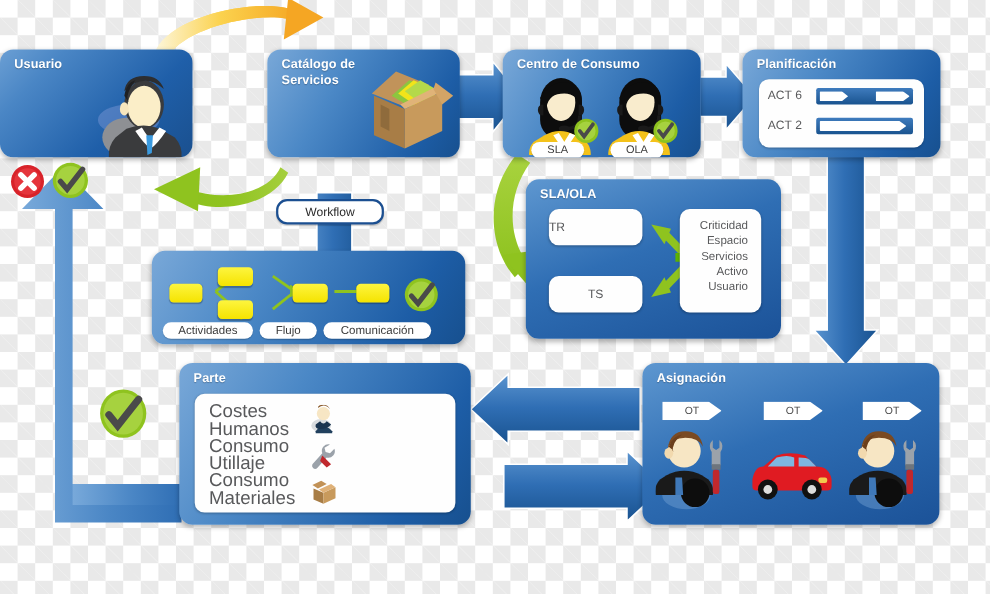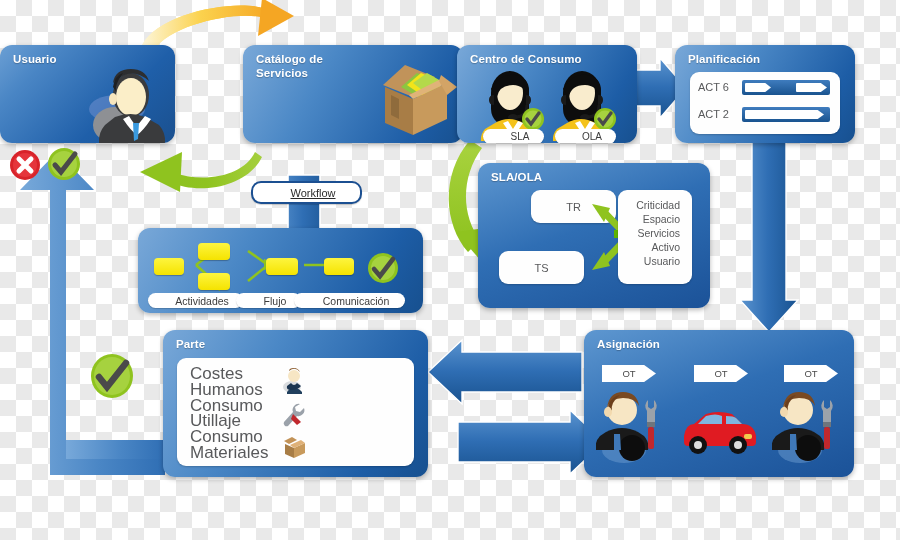--- a/index.html
+++ b/index.html
@@ -33,21 +33,20 @@
   .g-blue2{background:linear-gradient(120deg,#79a8d8 0%,#4b88c6 35%,#1d5da6 80%,#17508f 100%);}
   .g-blue3{background:linear-gradient(160deg,#5e97d0 0%,#2f6eb4 45%,#1b5298 100%);}
 
   
   .panel{position:absolute;background:#fefefe;border-radius:9px;box-shadow:0 1px 2px rgba(0,0,0,.2);}
   .pill{
     position:absolute;background:#ffffff;border-radius:11px;
     color:#3b3b3b;font-size:10.5px;text-align:center;
     display:flex;align-items:center;justify-content:center;
     box-shadow:0 1px 1px rgba(0,0,0,.18);
-    padding-left:13px;
   }
   .lbl-gray{color:#58595b;font-size:11px;}
 
   
   .wfnode{position:absolute;background:#f7e908;border-radius:4px;
           box-shadow:0 1px 1px rgba(0,0,0,.25);
           background:linear-gradient(180deg,#fdf53f 0%,#f5e300 100%);}
   .actlist{position:absolute;color:#58595b;font-size:10.5px;line-height:14.1px;text-align:right;}
   .otpill{position:absolute;}
 </style>
@@ -144,21 +143,21 @@
       <path d="M41 46 a15 19 0 0 1 30 0 a15 19 0 0 1 -30 0" fill="#fbeec8"></path>
       <path d="M38 32 q18 -18 36 -2 q-4 -12 -18 -12 q-16 0 -18 14 Z" fill="#2d2e30"></path>
       <path d="M38 36 q2 -12 10 -14 q-10 14 -6 20 Z" fill="#1f2022"></path>
       <ellipse cx="38" cy="48" rx="4" ry="6" fill="#f7e6bd"></ellipse>
       <path d="M40 66 q16 -6 30 0 l14 8 a24 24 0 0 1 6 18 l-66 0 a24 24 0 0 1 6 -18 Z" fill="#3a3b3d"></path>
       <path d="M48 68 q8 12 14 16 q6 -4 14 -16 l-6 -3 q-8 10 -8 10 q-2 0 -8 -10 Z" fill="#ffffff"></path>
       <path d="M58 72 l6 0 l-1 16 l-4 2 Z" fill="#3a9adf"></path>
     </svg>
   </div>
 
-  <div class="card g-blue2" style="left:243px;top:45px;width:175px;height:98px;padding-left:45px;">
+  <div class="card g-blue2" style="left:243px;top:45px;width:175px;height:98px;">
     <div class="title">
       <div>Catálogo de</div>
       <div>Servicios</div>
     </div>
     <svg width="104" height="92" style="position:absolute;right:-2px;top:6px;">
       <path d="M22 34 L44 14 L74 26 L52 46 Z" fill="#c1935a"></path>
       <path d="M40 36 L56 22 L72 28 L70 54 Z" fill="#8cc63f"></path>
       <path d="M46 34 L60 22 L74 28 L72 52 Z" fill="#f2e41a"></path>
       <path d="M52 32 L66 22 L80 30 L78 52 Z" fill="#b4d94a"></path>
       <path d="M24 36 L52 48 L52 84 L24 72 Z" fill="#a87d46"></path>
@@ -227,21 +226,21 @@
       <div style="position:absolute;left:52px;top:35px;width:88px;height:15px;background:linear-gradient(180deg,#3f7cbe,#19538f);border-radius:2px;">
         <div style="position:absolute;left:3px;top:3px;width:79px;height:9px;background:#fff;border-radius:1px;
                     clip-path:polygon(0 0,92% 0,100% 50%,92% 100%,0 100%);"></div>
       </div>
     </div>
   </div>
 
   <div class="card g-blue3" style="left:478px;top:163px;width:232px;height:145px;">
     <div class="title">SLA/OLA</div>
 
-    <div class="panel" style="left:21px;top:27px;width:85px;height:33px;display:flex;align-items:center;justify-content:center;margin-left:32px;">
+    <div class="panel" style="left:21px;top:27px;width:85px;height:33px;display:flex;align-items:center;">
       <span class="lbl-gray">TR</span>
     </div>
     <div class="panel" style="left:21px;top:88px;width:85px;height:33px;display:flex;align-items:center;justify-content:center;">
       <span class="lbl-gray">TS</span>
     </div>
 
     <svg width="58" height="86" style="position:absolute;left:104px;top:31px;">
       <path d="M44 41 L20 16 M44 45 L20 70" stroke="#8fc31f" stroke-width="7" fill="none"></path>
       <path d="M10 10 L28 14 L22 28 Z" fill="#8fc31f"></path>
       <path d="M10 76 L22 58 L28 72 Z" fill="#8fc31f"></path>
@@ -252,21 +251,21 @@
       <div class="actlist" style="left:0;top:8px;width:62px;">
         <div>Criticidad</div>
         <div>Espacio</div>
         <div>Servicios</div>
         <div>Activo</div>
         <div>Usuario</div>
       </div>
     </div>
   </div>
 
-  <div class="pill" style="left:251px;top:181px;width:94px;height:19px;border:2px solid #1b4f91;border-radius:10px;font-size:11px;color:#2b2b2b;z-index:6;text-decoration:underline;">Workflow</div>
+  <div class="pill" style="left:251px;top:181px;width:94px;height:19px;border:2px solid #1b4f91;border-radius:10px;font-size:11px;color:#2b2b2b;z-index:6;">Workflow</div>
 
   <div class="card g-blue2" style="left:138px;top:228px;width:285px;height:85px;">
 
     <svg width="240" height="52" style="position:absolute;left:14px;top:11px;">
       <path d="M44 26 L62 12 M44 26 L62 42 M96 12 L116 26 M96 42 L116 26 M152 26 L178 26" stroke="#8fc31f" stroke-width="2.6" fill="none"></path>
       <path d="M58 6 l10 5 l-9 6 z" fill="#8fc31f"></path>
       <path d="M58 47 l9 -6 l1 11 z" fill="#8fc31f"></path>
       <path d="M121 28 l-11 -6 l0 11 z" fill="#8fc31f" transform="translate(2,-2)"></path>
       <path d="M121 28 l-11 -6 l0 11 z" fill="#8fc31f" transform="translate(2,-2) rotate(0)"></path>
       <path d="M182 26 l-10 -5 l0 10 z" fill="#8fc31f"></path>

